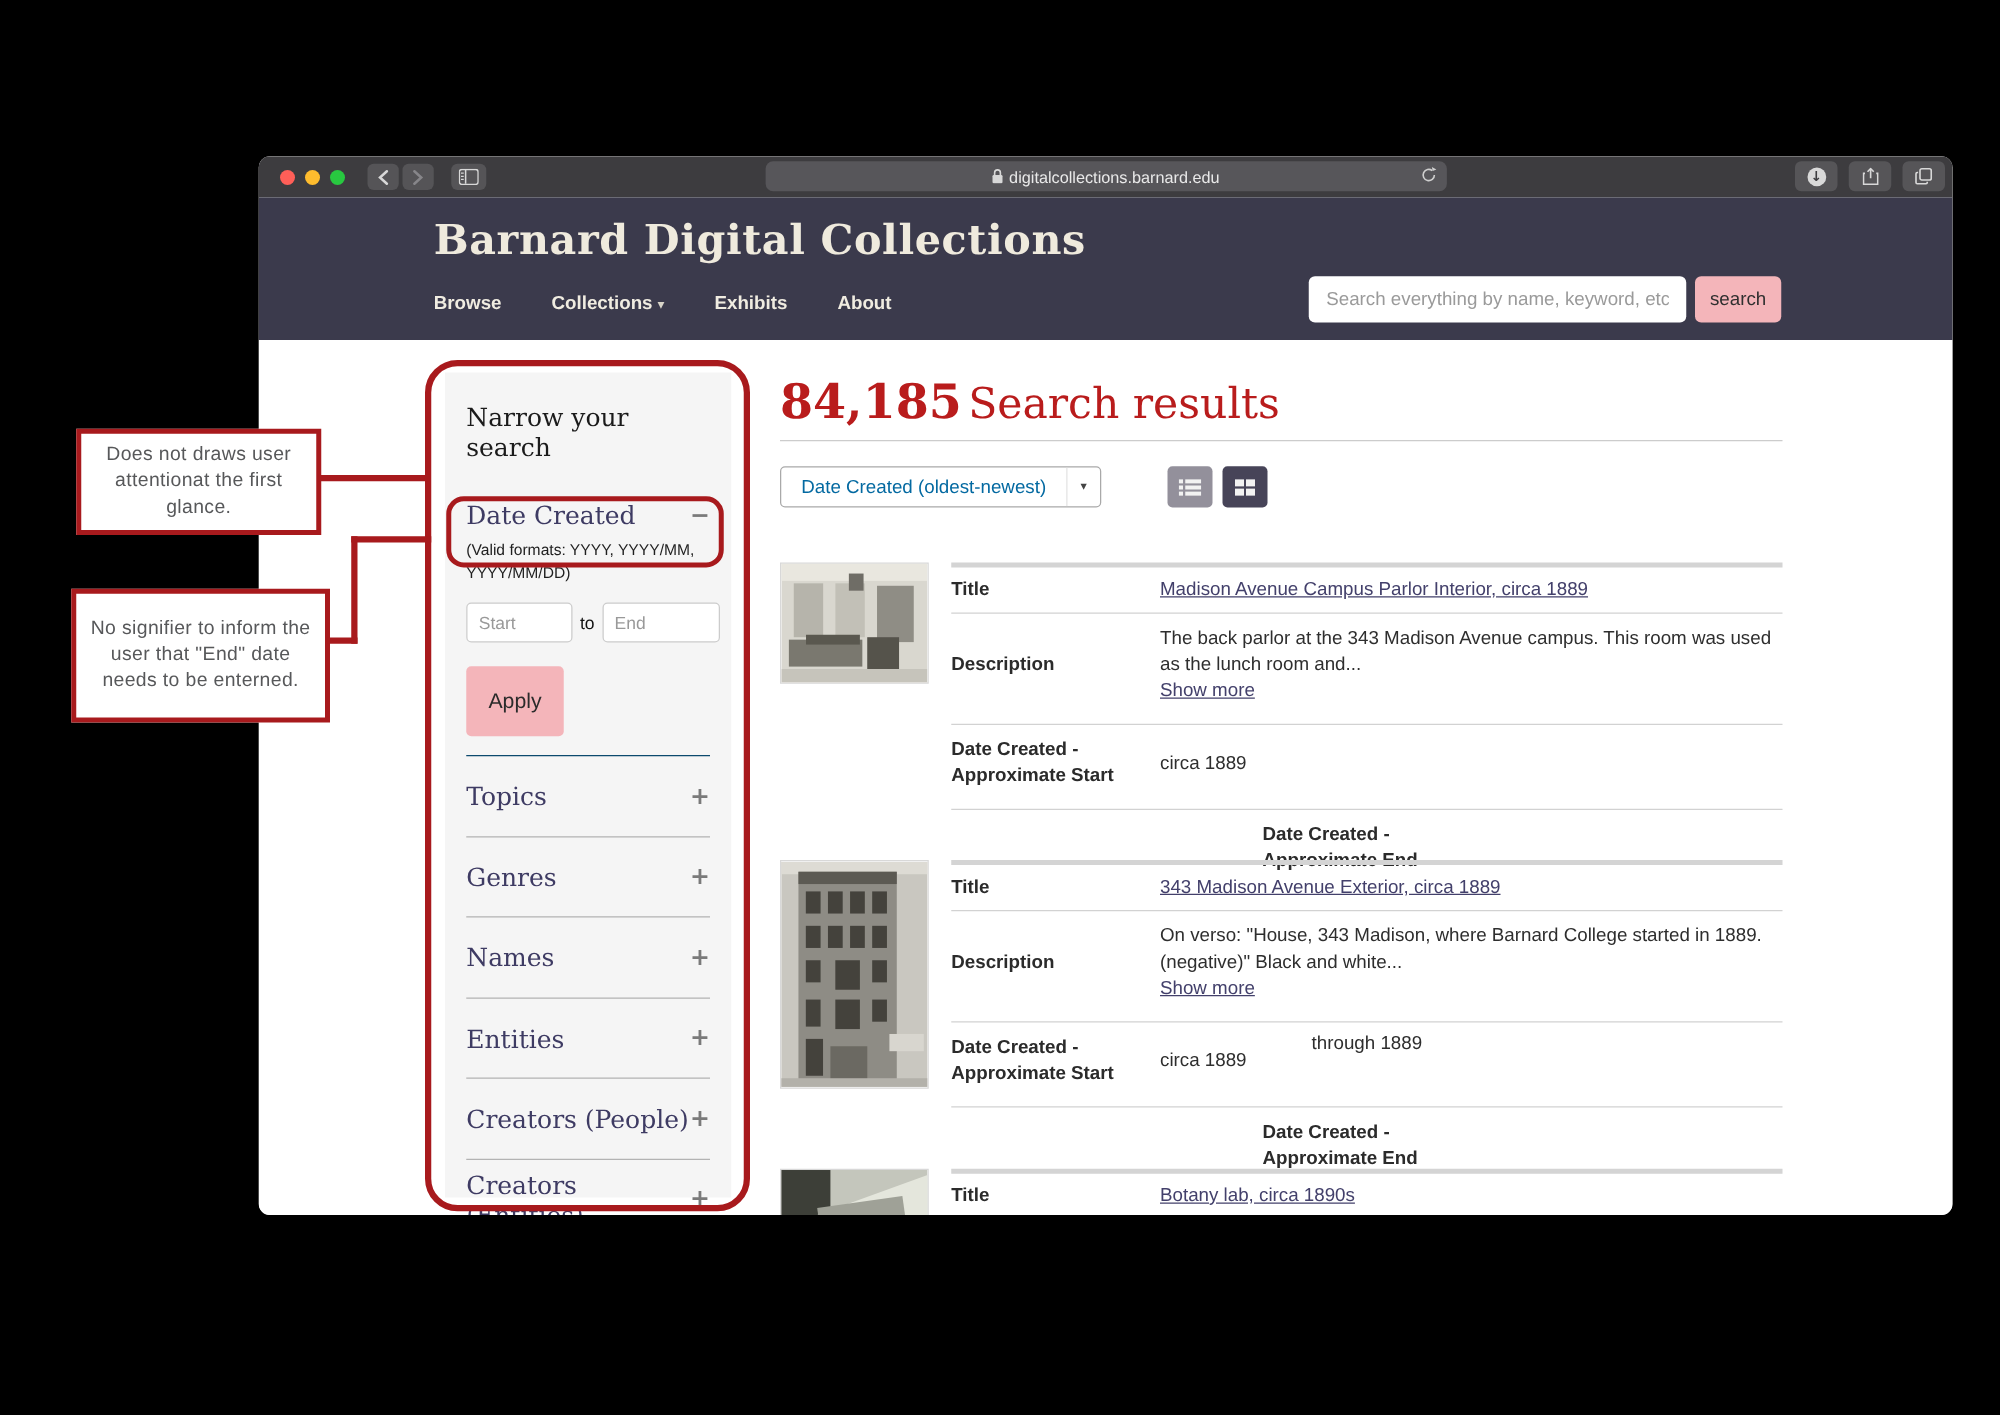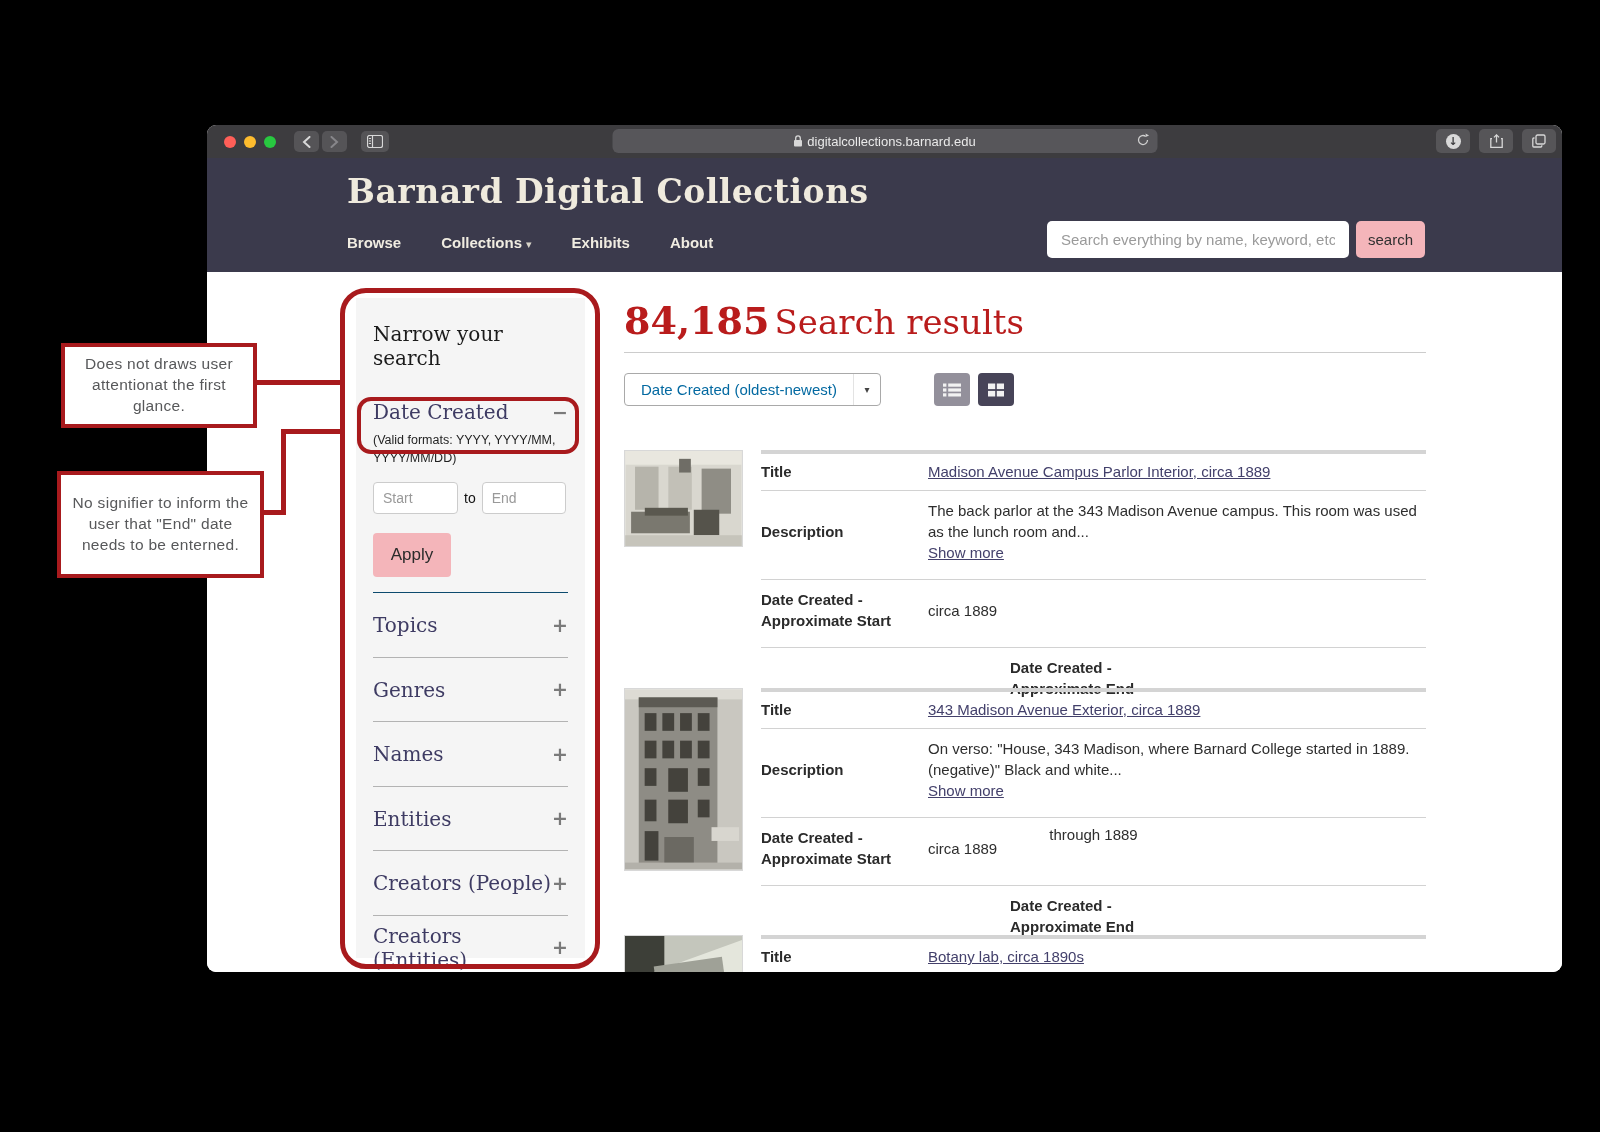--- a/index.html
+++ b/index.html
@@ -55,21 +55,21 @@
   .dc-head { margin-top:30px; display:flex; justify-content:space-between; align-items:center; }
   .facet-label { font-family:"DejaVu Serif",serif; font-size:20px; color:#3e3b63; }
   .pm { color:#7a7a7a; font-size:19px; font-weight:bold; font-family:"DejaVu Sans",sans-serif;
         cursor:pointer; line-height:1; }
   .hint { margin-top:7px; font-size:12.5px; color:#1f1f1f; line-height:1.45; width:201px; }
   .date-row { margin-top:15px; display:flex; align-items:center; }
   .date-input { width:85px; height:32px; border:1px solid #ccc; border-radius:4px;
                 padding:0 9px; font-size:14px; color:#333; background:#fff; outline:none; }
   .date-input::placeholder { color:#999; }
   .to-lbl { margin:0 6px; font-size:14px; color:#111; }
-  .apply-btn { margin-top:19px; width:78px; height:44px; border:none; border-radius:4px;
+  .apply-btn { margin-top:19px; width:78px; height:56px; border:none; border-radius:4px;
                background:#f4b5ba; font-size:17px; color:#2b2b2b; cursor:pointer; }
   .facets { margin-top:15px; border-top:1px solid #0c4a6e; }
   .facet-row { height:64.5px; display:flex; justify-content:space-between; align-items:center;
                border-bottom:1px solid #b3b3b3; cursor:pointer; }
 
   
   .res-heading { position:absolute; left:417px; top:26px; font-family:"DejaVu Serif",serif;
                  color:#b91c1c; }
   .res-count { font-size:38px; font-weight:bold; }
   .res-word { font-size:34px; font-weight:normal; }
@@ -204,21 +204,21 @@
       <div class="panel">
         <div class="nys">Narrow your search</div>
         <div class="dc-head">
           <span class="facet-label">Date Created</span>
           <span class="pm">−</span>
         </div>
         <div class="hint">(Valid formats: YYYY, YYYY/MM, YYYY/MM/DD)</div>
         <div class="date-row">
           <input class="date-input" placeholder="Start" style="">
           <span class="to-lbl">to</span>
-          <input class="date-input" style="width: 84px;" placeholder="End">
+          <input class="date-input" style="width: 94px;" placeholder="End">
         </div>
         <button class="apply-btn">Apply</button>
         <div class="facets">
           <div class="facet-row">
             <span class="facet-label">Topics</span>
             <span class="pm">+</span>
           </div>
           <div class="facet-row">
             <span class="facet-label">Genres</span>
             <span class="pm">+</span>

